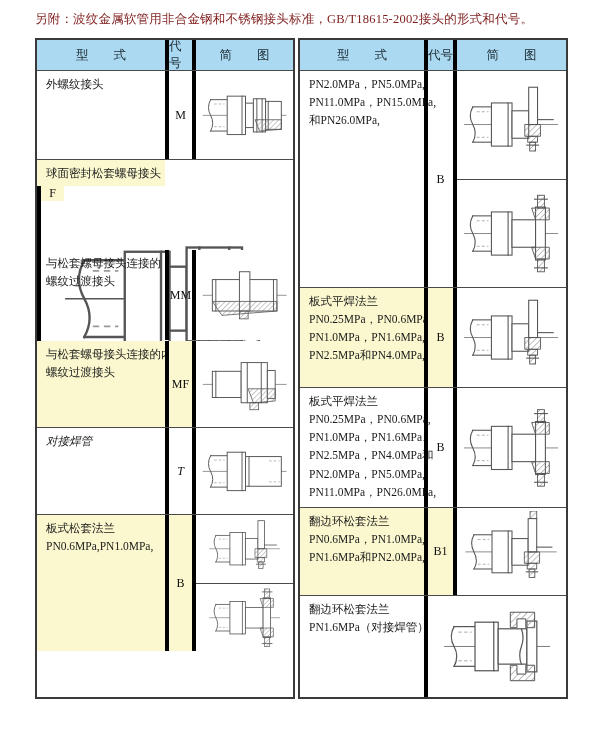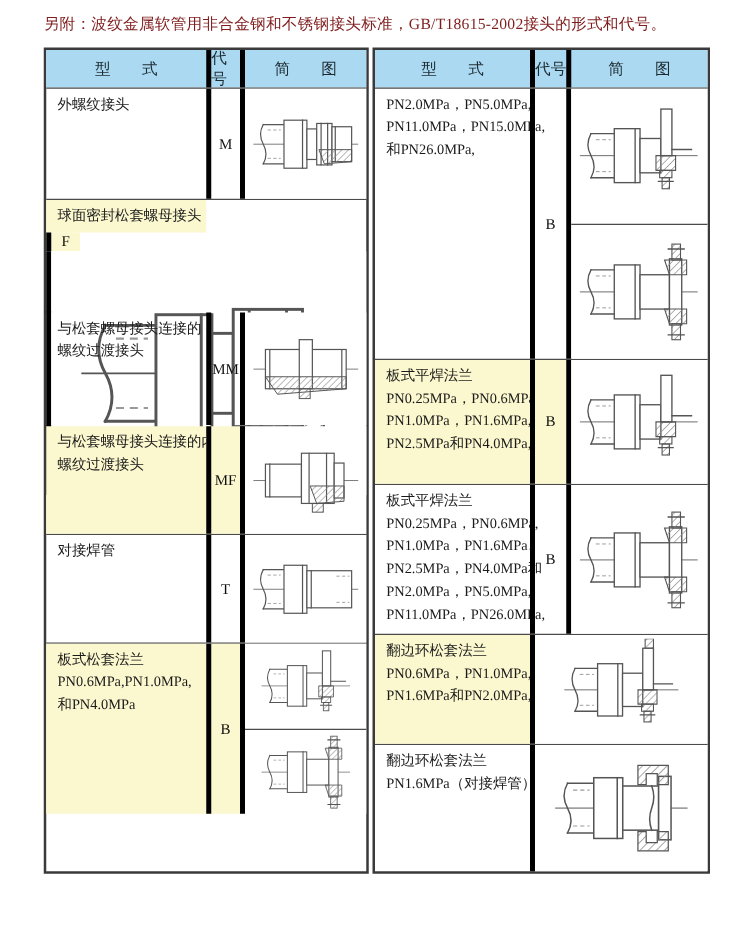--- a/index.html
+++ b/index.html
@@ -170,21 +170,21 @@
                 <rect x="46" y="18" width="30" height="46" fill="#ffffff" stroke="#555" stroke-width="1.1"></rect>
                 <line x1="53" y1="18" x2="53" y2="64" stroke="#555" stroke-width="1.1" fill="none" stroke-linecap="square"></line>
                 <line x1="69" y1="18" x2="69" y2="64" stroke="#555" stroke-width="1.1" fill="none" stroke-linecap="square"></line>
                 <rect x="76" y="27" width="9" height="32" fill="#ffffff" stroke="#555" stroke-width="1.1"></rect>
                 <polygon points="54,48 85,48 85,62 60,64" fill="url(#hp4)" stroke="#555" stroke-width="0.9"></polygon>
                 <rect x="56" y="64" width="10" height="8" fill="url(#hp4)" stroke="#555" stroke-width="0.9"></rect>
               </svg>
             </div>
           </div>
         </div>
-        <div class="row" style="height: 87px;">
+        <div class="row" style="height: 87px; font-style: italic;">
           <div class="cell tcell col-type">
             <div class="tlines">
               <div class="tline">对接焊管</div>
             </div>
           </div>
           <div class="cell ccell col-code">
             <span class="code">T</span>
           </div>
           <div class="cell dcell col-diagram">
             <div class="dsub">
@@ -208,21 +208,20 @@
                 <line x1="78" y1="55" x2="90" y2="55" stroke="#999" stroke-width="0.8" fill="none" stroke-dasharray="3 2.2"></line>
               </svg>
             </div>
           </div>
         </div>
         <div class="row" style="height: 137px;">
           <div class="cell tcell col-type hl">
             <div class="tlines">
               <div class="tline">板式松套法兰</div>
               <div class="tline">PN0.6MPa,PN1.0MPa,</div>
-              <div class="tline">和PN4.0MPa</div>
             </div>
           </div>
           <div class="cell ccell col-code hl">
             <span class="code">B</span>
           </div>
           <div class="cell dcell col-diagram">
             <div class="dsub">
               <svg viewBox="0 0 100 86" preserveAspectRatio="xMidYMid meet">
                 <defs>
                   <pattern id="hp6" width="4.2" height="4.2" patternTransform="rotate(45)" patternUnits="userSpaceOnUse">
@@ -425,20 +424,23 @@
           </div>
         </div>
         <div class="row" style="height: 88px;">
           <div class="cell tcell col-type hl">
             <div class="tlines">
               <div class="tline">翻边环松套法兰</div>
               <div class="tline">PN0.6MPa，PN1.0MPa,</div>
               <div class="tline">PN1.6MPa和PN2.0MPa,</div>
             </div>
           </div>
+          <div class="cell ccell col-code hl">
+            <span class="code">B1</span>
+          </div>
           <div class="cell dcell col-diagram">
             <div class="dsub">
               <svg viewBox="0 0 100 86" preserveAspectRatio="xMidYMid meet">
                 <defs>
                   <pattern id="hp12" width="4.2" height="4.2" patternTransform="rotate(45)" patternUnits="userSpaceOnUse">
                     <line x1="0" y1="0" x2="0" y2="4.2" stroke="#8a8a8a" stroke-width="1.1"></line>
                   </pattern>
                 </defs>
                 <line x1="2" y1="43" x2="98" y2="43" stroke="#555" stroke-width="0.7"></line>
                 <path d="M11,25 q-5,9 0,18 q5,9 0,18" stroke="#555" stroke-width="1.1" fill="none" stroke-linecap="square"></path>

